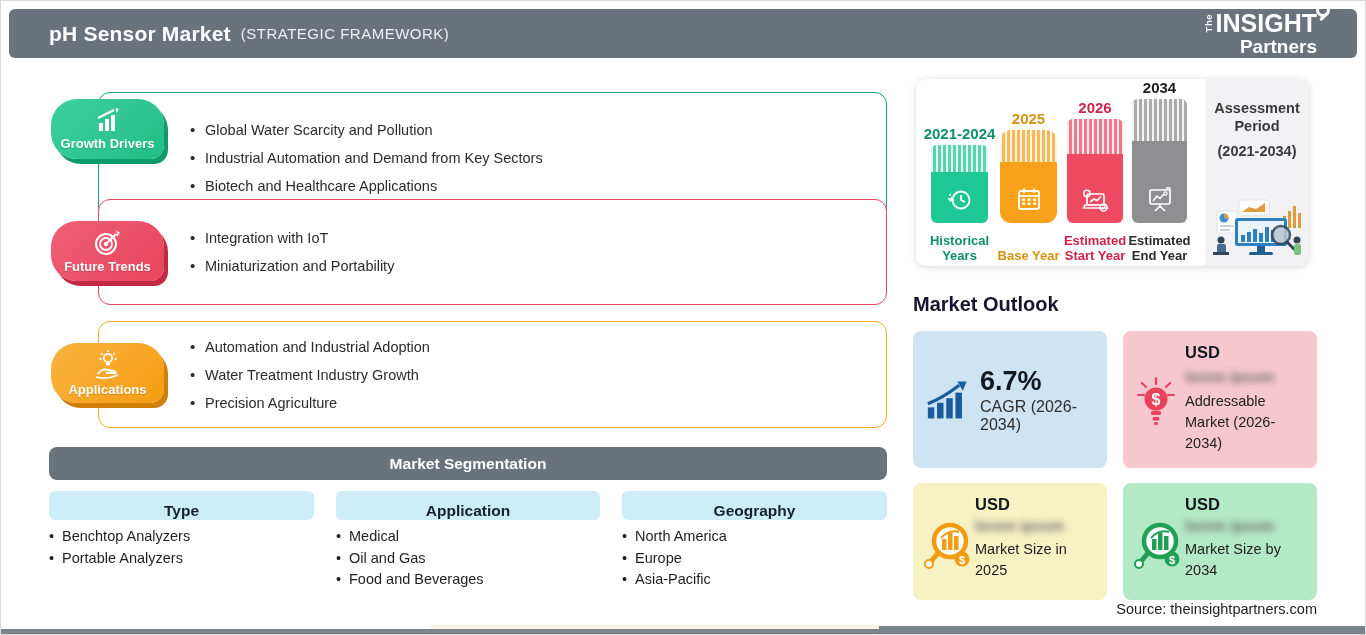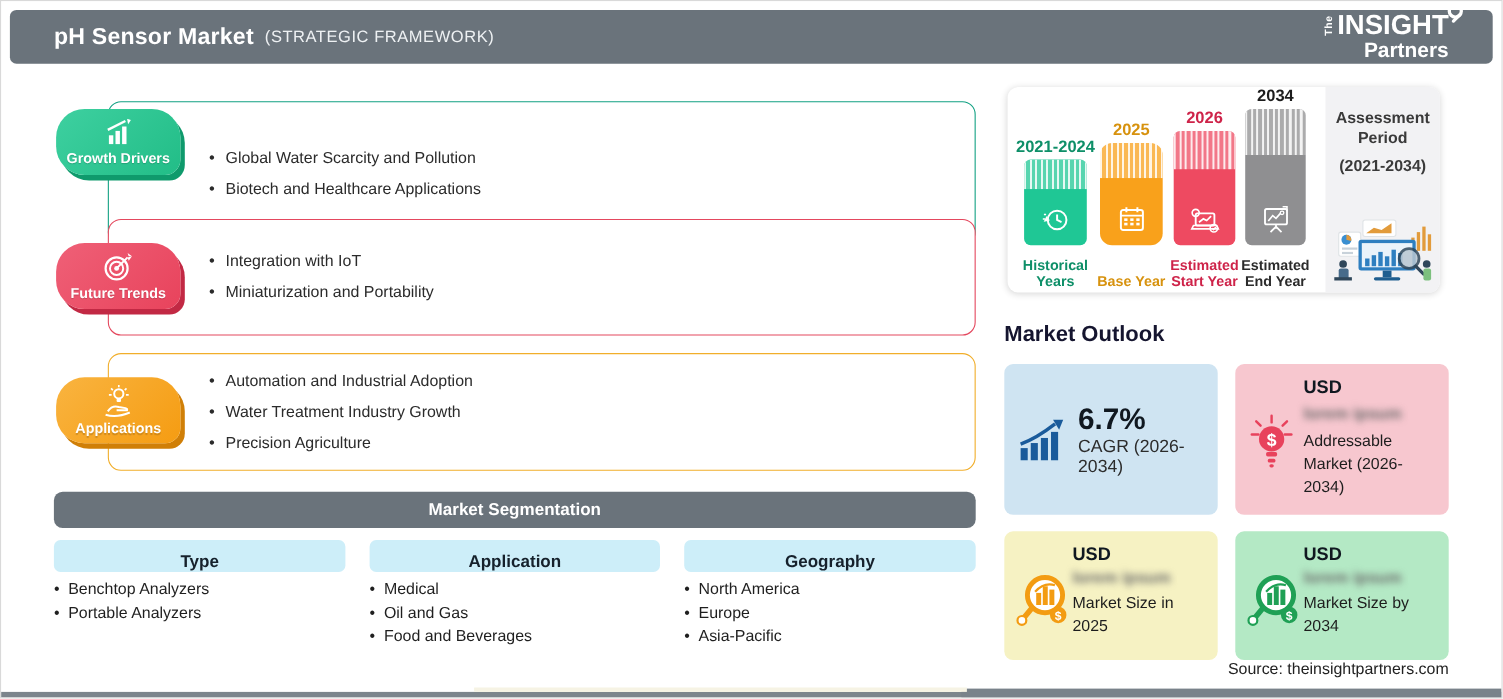--- a/index.html
+++ b/index.html
@@ -170,20 +170,21 @@
             <span class="logo-handle"></span>
           </span></span>
     </div>
     <div class="logo-partners">Partners</div>
   </div>
 </div>
 
 <div class="fw-box fw-box-1">
   <ul>
     <li>Global Water Scarcity and Pollution</li>
+    <li>Industrial Automation and Demand from Key Sectors</li>
     <li>Biotech and Healthcare Applications</li>
   </ul>
 </div>
 <div class="badge badge-1">
   <svg width="32" height="26" viewBox="0 0 32 26">
     <rect x="7" y="15" width="4" height="8" fill="#fff"></rect>
     <rect x="13" y="11" width="4" height="12" fill="#fff"></rect>
     <rect x="19" y="7" width="4" height="16" fill="#fff"></rect>
     <path d="M6 10 Q14 6 22 2" stroke="#fff" stroke-width="2.2" fill="none"></path>
     <path d="M23.5 0 L27 1 L24.5 5 Z" fill="#fff"></path>

